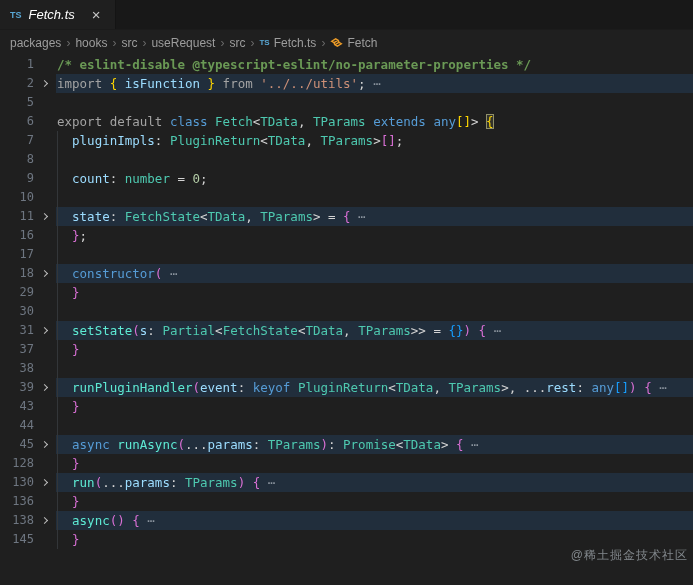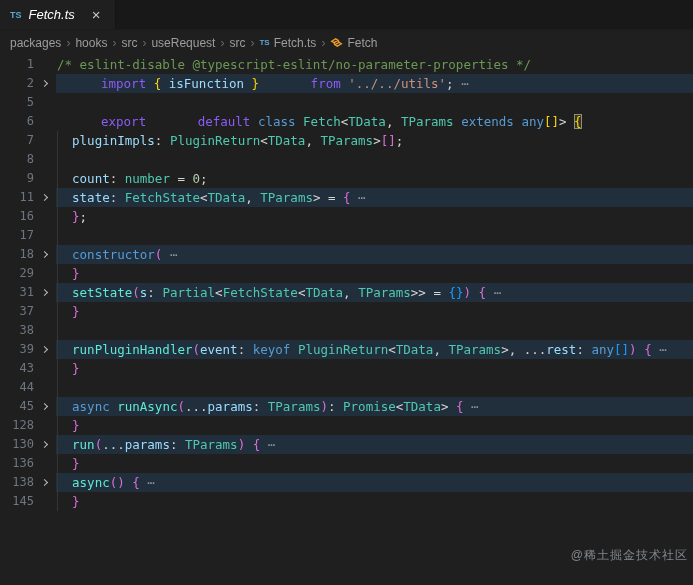--- a/index.html
+++ b/index.html
@@ -31,21 +31,21 @@
           font-size:12px; user-select:none; }
   .foldcol { width:22px; flex:none; display:flex; align-items:center; justify-content:center; }
   .chev { width:5px; height:5px; border-top:1.5px solid #bdbdbd; border-right:1.5px solid #bdbdbd;
           transform:rotate(45deg); margin-left:-2px; }
   .content { flex:1; white-space:pre; position:relative; padding-left:1px; }
   .content.hl { background:rgba(38,79,120,0.33); }
   .guide { position:absolute; left:57px; top:0; bottom:0; width:0;
            border-left:1px solid #333639; pointer-events:none; }
 
   
-  .c-comment{color:#6A9955;} .c-kwctl{color:#8b5cf6;padding-left:44px;} .c-kw{color:#569CD6;}
+  .c-comment{color:#6A9955;font-weight:bold;} .c-kwctl{color:#a3a3a3;} .c-kw{color:#569CD6;}
   .c-type{color:#4EC9B0;} .c-var{color:#9CDCFE;} .c-fn{color:#5eead4;}
   .c-str{color:#CE9178;} .c-num{color:#B5CEA8;} .c-op{color:#D4D4D4;}
   .c-b1{color:#FFD700;} .c-b2{color:#DA70D6;} .c-b3{color:#179FFF;}
   .c-fold{color:#8B949E;}
   .match { outline:1px solid #90906a; outline-offset:-1px; background:rgba(120,120,80,.22); }
 
   
   .watermark { position:absolute; right:5px; top:547px; font-size:12px;
                color:#99a0a6; opacity:.8; letter-spacing:1px; z-index:5; }
 </style>
@@ -135,20 +135,26 @@
       <span class="content"></span>
       <span class="guide"></span>
     </div>
     <div class="row">
       <span class="lnum">9</span>
       <span class="foldcol"></span>
       <span class="content"><span class="c-op">  </span><span class="c-var">count</span><span class="c-op">:</span><span class="c-op"> </span><span class="c-type">number</span><span class="c-op"> = </span><span class="c-num">0</span><span class="c-op">;</span></span>
       <span class="guide"></span>
     </div>
     <div class="row">
+      <span class="lnum">10</span>
+      <span class="foldcol"></span>
+      <span class="content"></span>
+      <span class="guide"></span>
+    </div>
+    <div class="row">
       <span class="lnum">11</span>
       <span class="foldcol">
         <span class="chev"></span>
       </span>
       <span class="content hl"><span class="c-op">  </span><span class="c-var">state</span><span class="c-op">:</span><span class="c-op"> </span><span class="c-type">FetchState</span><span class="c-op">&lt;</span><span class="c-type">TData</span><span class="c-op">, </span><span class="c-type">TParams</span><span class="c-op">&gt;</span><span class="c-op"> = </span><span class="c-b2">{</span><span class="c-fold"> ⋯</span></span>
       <span class="guide"></span>
     </div>
     <div class="row">
       <span class="lnum">16</span>
       <span class="foldcol"></span>
@@ -169,20 +175,26 @@
       <span class="content hl"><span class="c-op">  </span><span class="c-kw">constructor</span><span class="c-b2">(</span><span class="c-fold"> ⋯</span></span>
       <span class="guide"></span>
     </div>
     <div class="row">
       <span class="lnum">29</span>
       <span class="foldcol"></span>
       <span class="content"><span class="c-op">  </span><span class="c-b2">}</span></span>
       <span class="guide"></span>
     </div>
     <div class="row">
+      <span class="lnum">30</span>
+      <span class="foldcol"></span>
+      <span class="content"></span>
+      <span class="guide"></span>
+    </div>
+    <div class="row">
       <span class="lnum">31</span>
       <span class="foldcol">
         <span class="chev"></span>
       </span>
       <span class="content hl"><span class="c-op">  </span><span class="c-fn">setState</span><span class="c-b2">(</span><span class="c-var">s</span><span class="c-op">:</span><span class="c-op"> </span><span class="c-type">Partial</span><span class="c-op">&lt;</span><span class="c-type">FetchState</span><span class="c-op">&lt;</span><span class="c-type">TData</span><span class="c-op">, </span><span class="c-type">TParams</span><span class="c-op">&gt;&gt;</span><span class="c-op"> = </span><span class="c-b3">{}</span><span class="c-b2">)</span><span class="c-op"> </span><span class="c-b2">{</span><span class="c-fold"> ⋯</span></span>
       <span class="guide"></span>
     </div>
     <div class="row">
       <span class="lnum">37</span>
       <span class="foldcol"></span>

